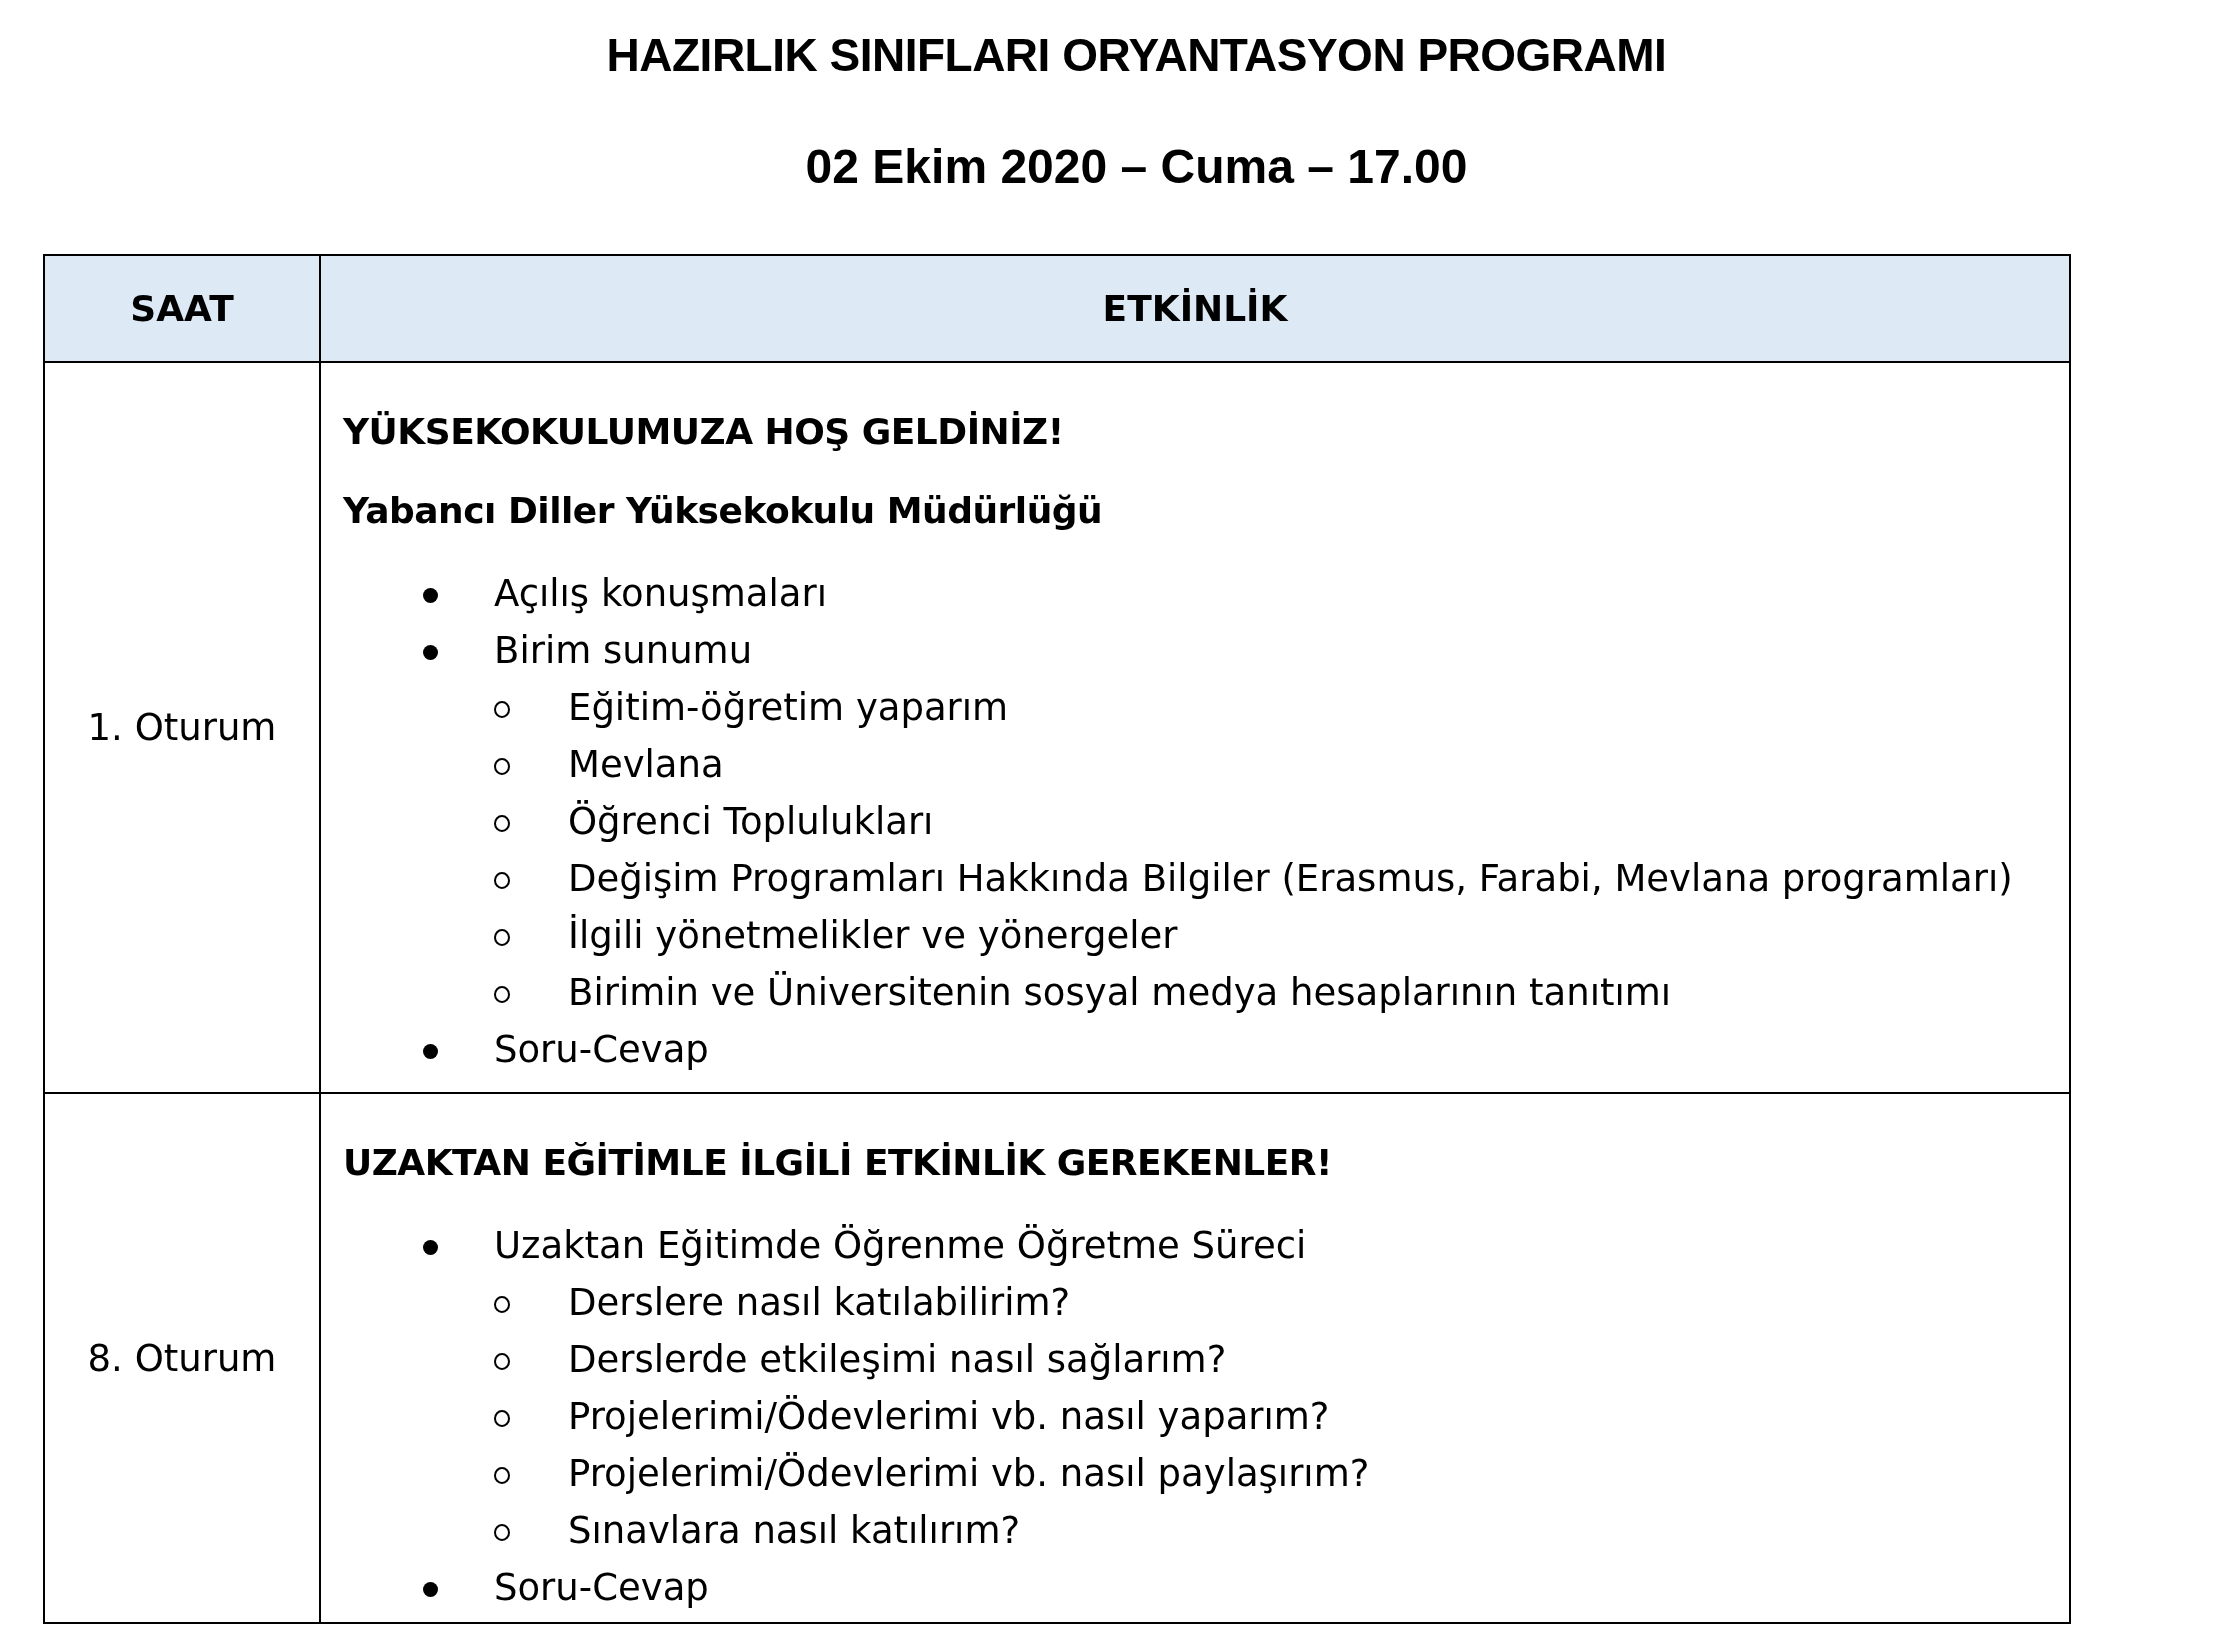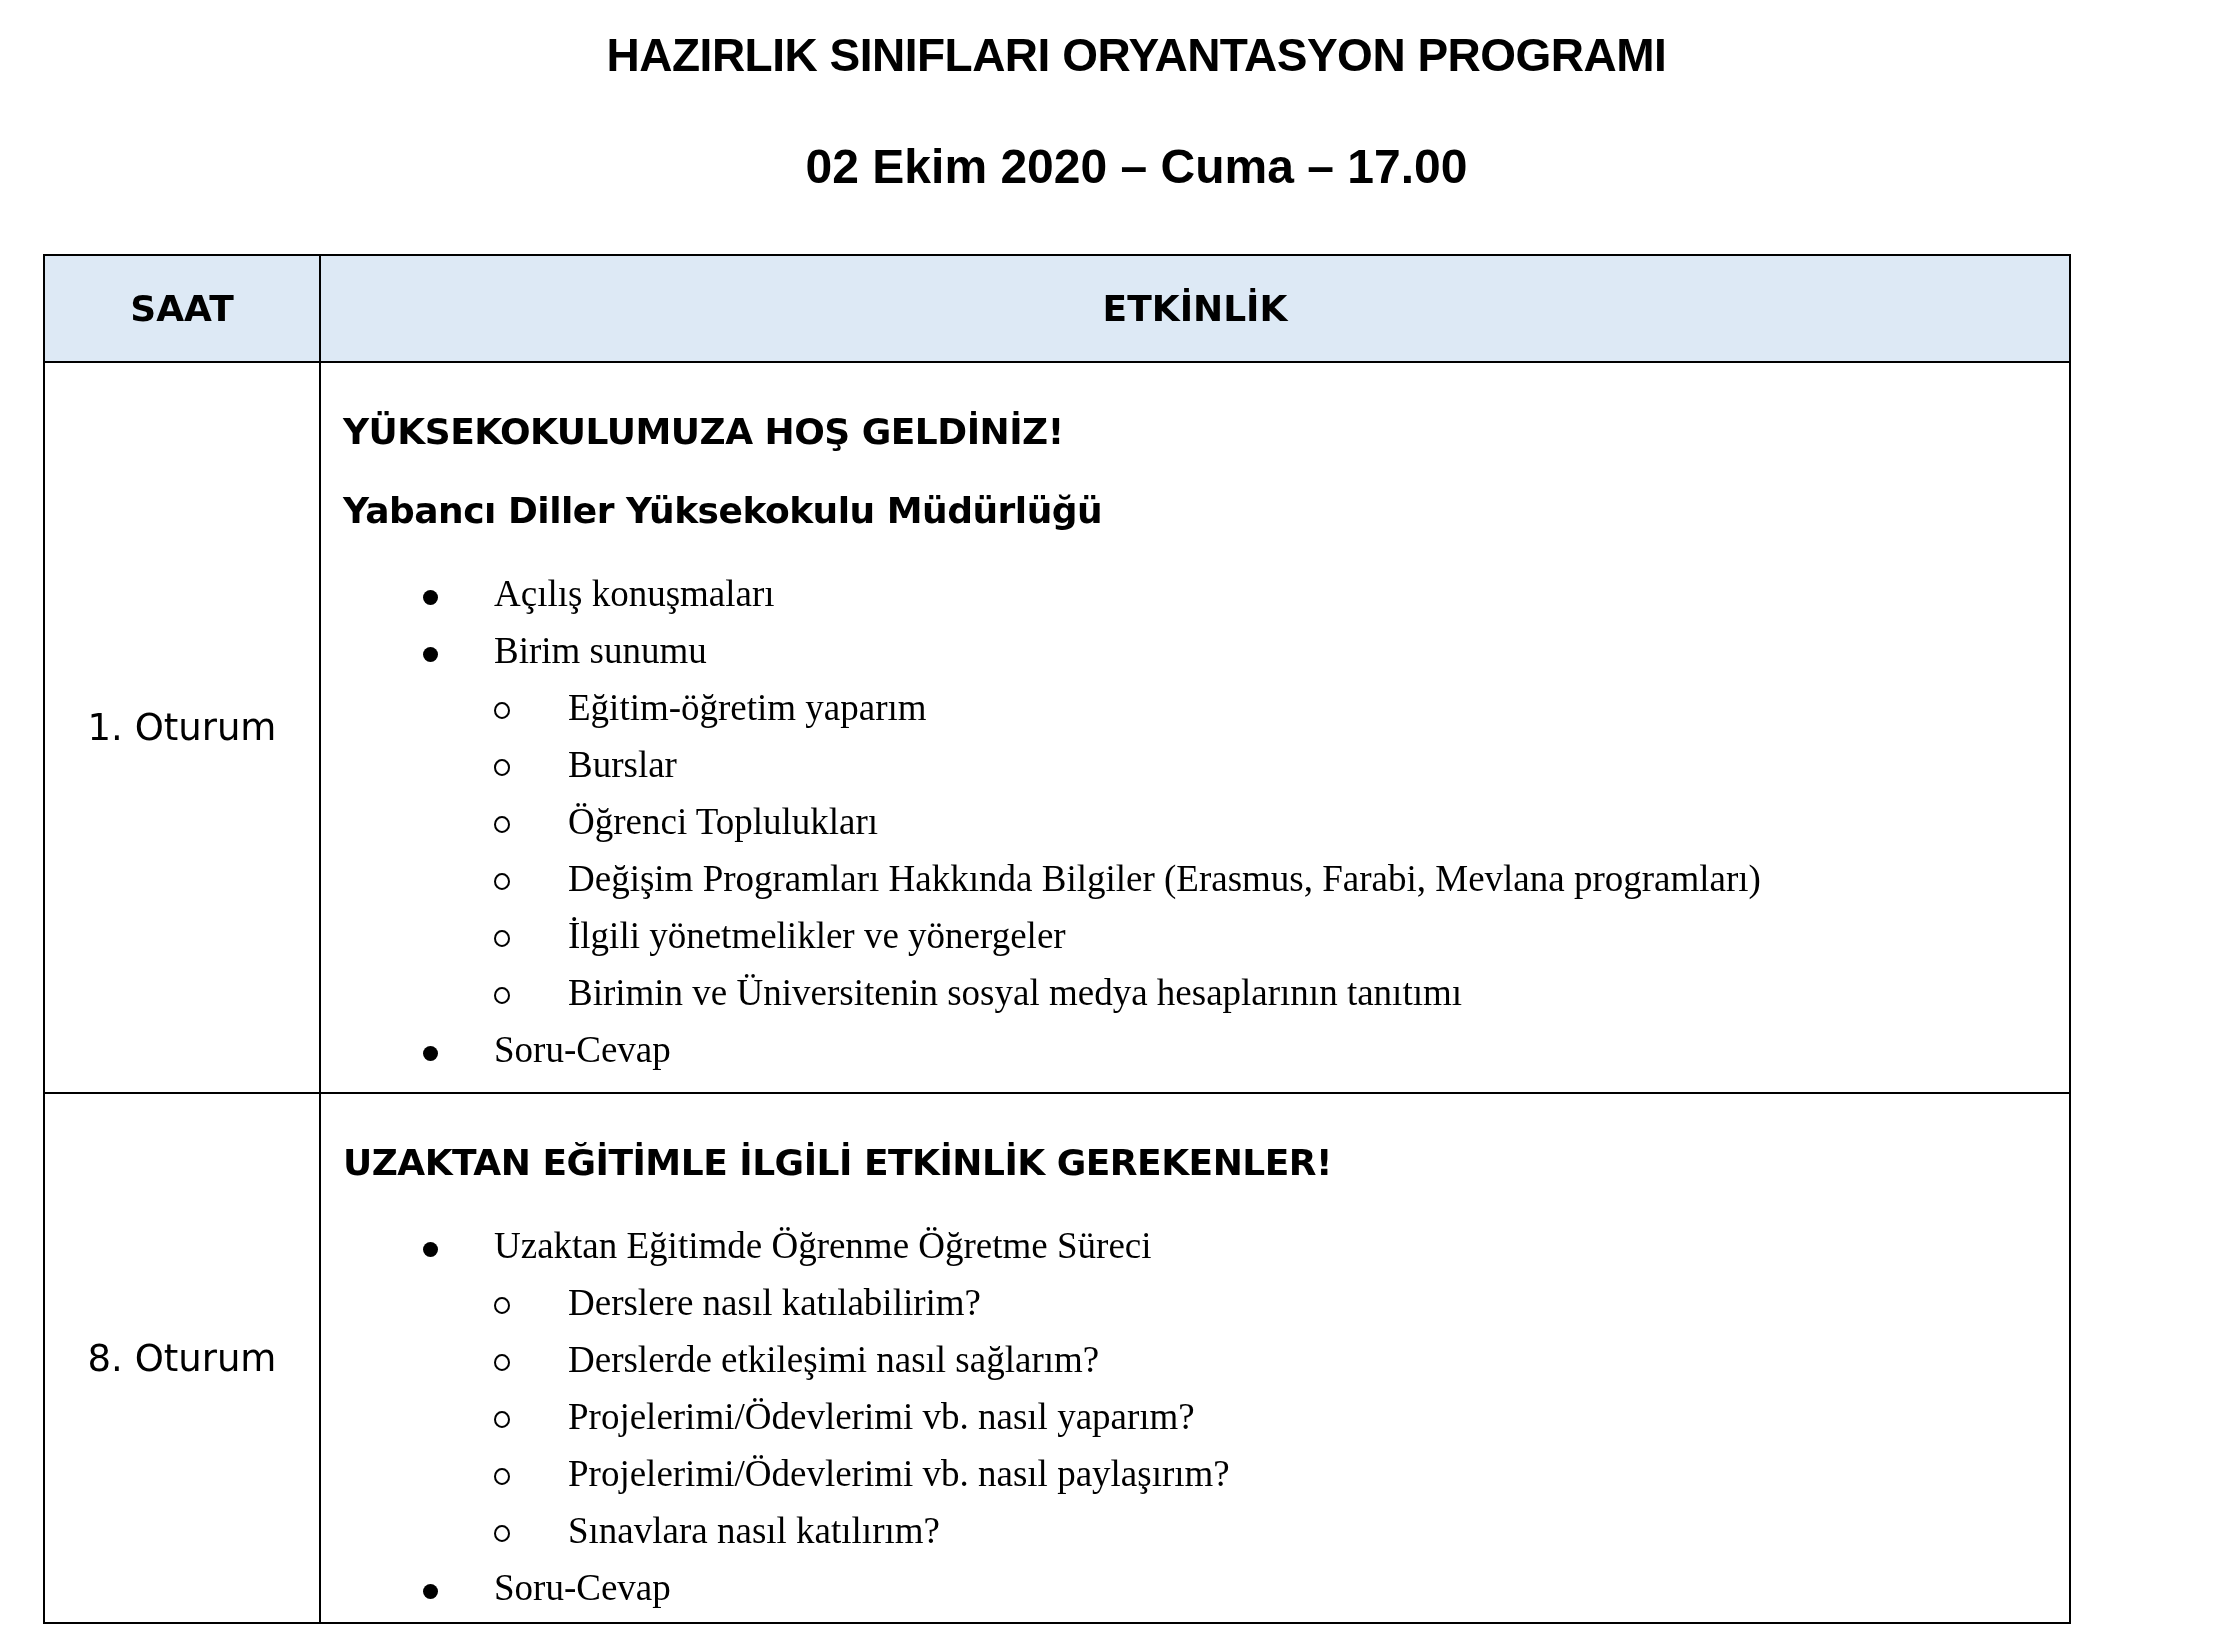--- a/index.html
+++ b/index.html
@@ -19,21 +19,21 @@
   }
   table.prog td, table.prog th { border:2px solid #000; vertical-align:top; padding:0; }
   col.c1 { width:276px; }
   th { background:#dde9f5; height:105px; font-size:36px; font-weight:bold; vertical-align:middle !important; text-align:center; }
   td.saat { text-align:center; vertical-align:middle !important; font-size:37px; font-weight:normal; }
   tr.r1 td { height:729px; }
   tr.r2 td { height:528px; }
   .cell { padding:40px 0 0 22px; font-size:37px; line-height:57px; }
   .h { font-weight:bold; font-size:36px; letter-spacing:-0.5px; }
   .h.gap { margin-top:22px; }
-  ul.l1 { list-style:none; margin:26px 0 0 0; padding:0;font-family:Liberation Serif, serif; }
+  ul.l1 { list-style:none; margin:26px 0 0 0; padding:0; }
   ul.l1 > li { position:relative; padding-left:151px; }
   ul.l1 > li > .b { position:absolute; left:80px; top:0; }
   ul.l2 { list-style:none; margin:0; padding:0; }
   ul.l2 > li { position:relative; padding-left:74px; }
   ul.l2 > li > .b { position:absolute; left:0; top:0; font-size:32px; }
   .dot { display:inline-block; width:15px; height:15px; border-radius:50%; background:#000; vertical-align:middle; }
   .circ { display:inline-block; width:16px; height:17px; border-radius:50%; border:2px solid #000; box-sizing:border-box; vertical-align:middle; }
   li.sub { line-height:57px; }
 </style>
 </head>
@@ -62,21 +62,21 @@
         <ul class="l1">
           <li>
             <span class="b"><span class="dot"></span></span>
             <span>Açılış konuşmaları</span>
           </li>
           <li>
             <span class="b"><span class="dot"></span></span>
             <span>Birim sunumu</span>
             <ul class="l2">
               <li class="sub"><span class="b"><span class="circ"></span></span><span>Eğitim-öğretim yaparım</span></li>
-              <li class="sub"><span class="b"><span class="circ"></span></span><span>Burslar</span></li>
+              <li class="sub"><span class="b"><span class="circ"></span></span><span>Mevlana</span></li>
               <li class="sub"><span class="b"><span class="circ"></span></span><span>Öğrenci Toplulukları</span></li>
               <li class="sub"><span class="b"><span class="circ"></span></span><span>Değişim Programları Hakkında Bilgiler (Erasmus, Farabi, Mevlana programları)</span></li>
               <li class="sub"><span class="b"><span class="circ"></span></span><span>İlgili yönetmelikler ve yönergeler</span></li>
               <li class="sub"><span class="b"><span class="circ"></span></span><span>Birimin ve Üniversitenin sosyal medya hesaplarının tanıtımı</span></li>
             </ul>
           </li>
           <li>
             <span class="b"><span class="dot"></span></span>
             <span>Soru-Cevap</span>
           </li>

